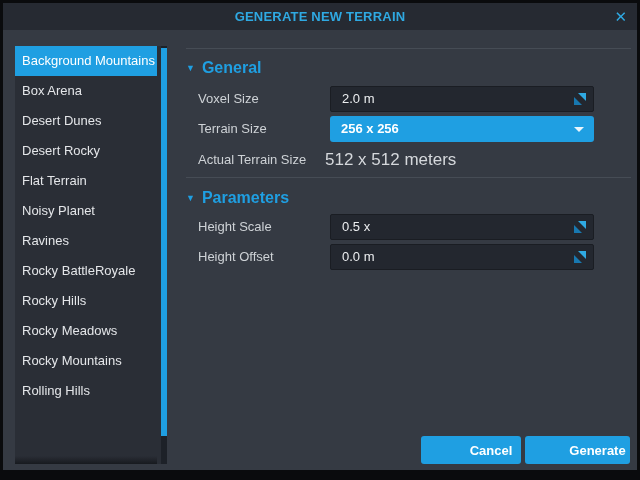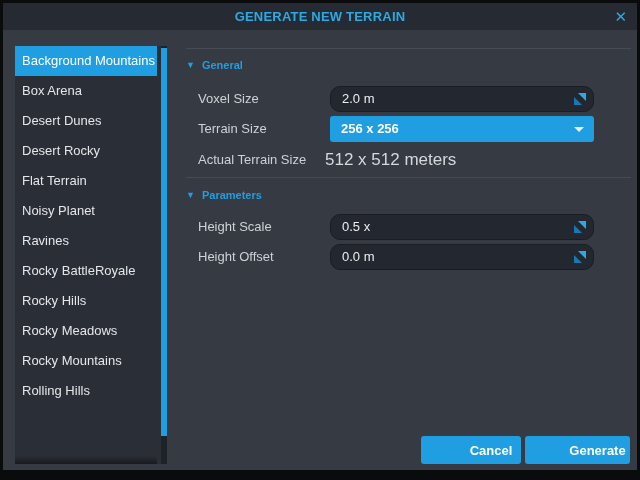--- a/index.html
+++ b/index.html
@@ -38,31 +38,31 @@
   
   .content{position:absolute;left:180px;top:0;width:450px;height:440px;}
   .separator{position:absolute;left:3px;right:2px;height:1px;background:#464c55;}
   .sep-general{top:18px;}
   .sep-params{top:147px;}
 
   .section-header{position:absolute;left:3px;display:flex;align-items:center;gap:7px;cursor:pointer;}
   .hdr-general{top:29px;}
   .hdr-params{top:159px;}
   .section-header .arrow{color:var(--accent);font-size:9px;line-height:1;}
-  .section-header .hdr-label{color:var(--accent);font-weight:bold;font-size:11px;}
+  .section-header .hdr-label{color:var(--accent);font-weight:bold;font-size:16px;}
 
   .row-label{position:absolute;left:15px;color:#ced2d6;font-size:13px;line-height:26px;}
   .lbl-voxel{top:56px;}
   .lbl-terrain{top:86px;}
   .lbl-actual{top:118px;line-height:24px;}
   .lbl-hscale{top:184px;}
   .lbl-hoffset{top:214px;}
 
   .field{position:absolute;left:147px;width:264px;height:26px;background:var(--field-bg);
-         border:1px solid #1a1d23;border-radius:10px;color:#eceef0;font-size:13px;line-height:24px;
+         border:1px solid #1a1d23;border-radius:2px;color:#eceef0;font-size:13px;line-height:24px;
          padding-left:11px;cursor:ew-resize;}
   .fld-voxel{top:56px;}
   .fld-hscale{top:184px;}
   .fld-hoffset{top:214px;}
   .drag-icon{position:absolute;right:7px;top:6px;width:12px;height:12px;}
 
   .dropdown{position:absolute;left:147px;top:86px;width:264px;height:26px;background:var(--accent);
             border-radius:3px;color:#fff;font-weight:bold;font-size:13px;line-height:26px;
             padding-left:11px;cursor:pointer;}
   .dd-arrow{position:absolute;right:10px;top:11px;width:0;height:0;

